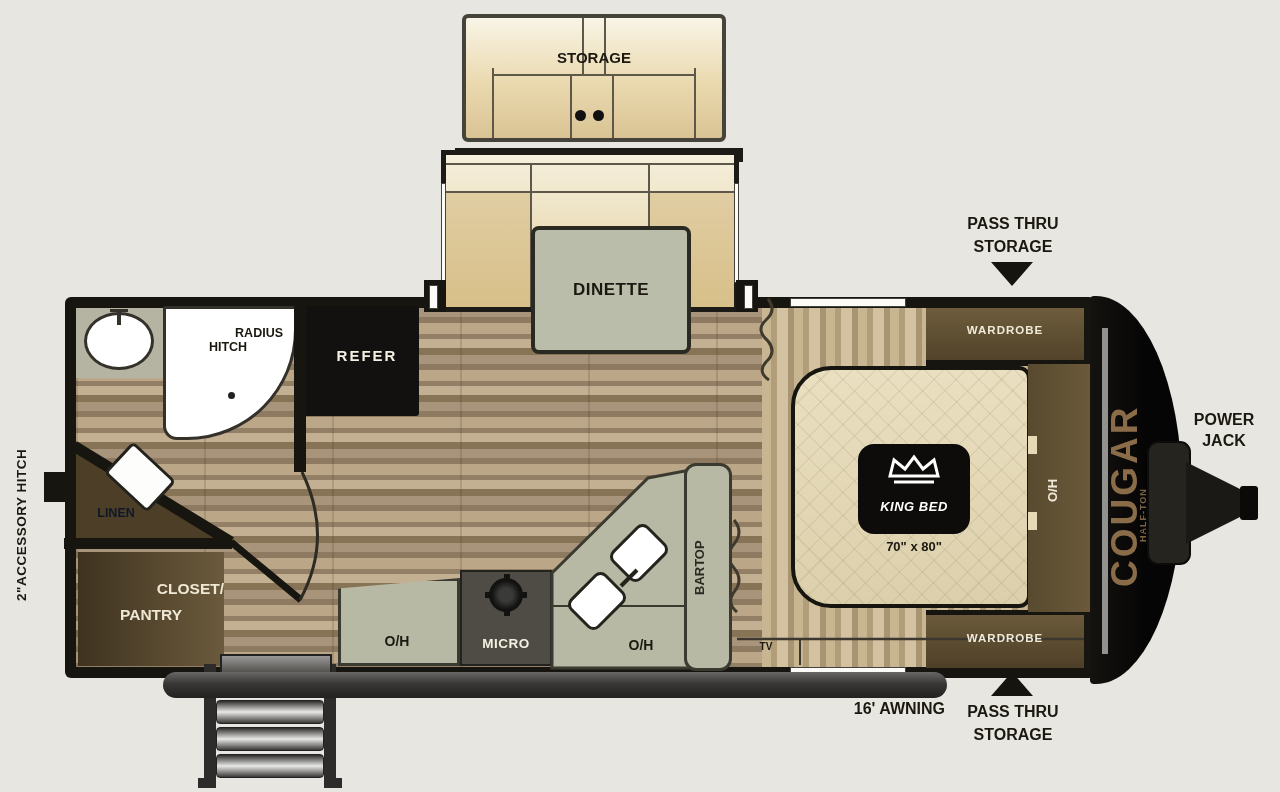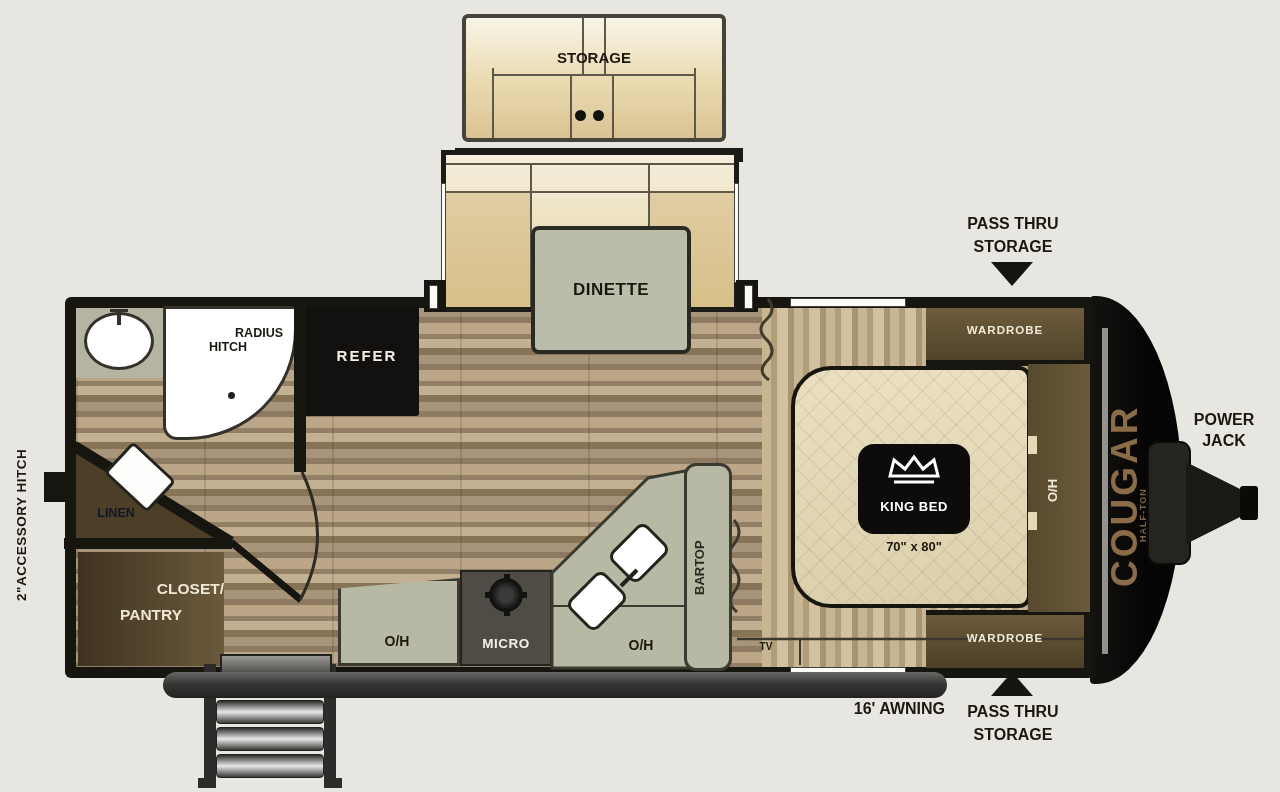--- a/index.html
+++ b/index.html
@@ -198,14 +198,14 @@
   <span style="display:block;">PANTRY</span>
 </div>
 <div class="lbl" style="left:352px;top:634px;width:90px;font-size:14px;z-index:5;">O/H</div>
 <div class="lbl" style="left:460px;top:636px;width:92px;font-size:13.5px;color:#f3efe2;letter-spacing:.5px;z-index:5;">MICRO</div>
 <div class="lbl" style="left:606px;top:638px;width:70px;font-size:14px;z-index:5;">O/H</div>
 <div class="lbl vt" style="left:693px;top:495px;width:30px;height:145px;font-size:13px;color:#2b2a22;z-index:5;">BARTOP</div>
 <div class="lbl" style="left:744px;top:641px;width:44px;font-size:10px;z-index:5;">TV</div>
 <div class="lbl" style="left:926px;top:324px;width:158px;font-size:11.5px;letter-spacing:1px;color:#f0ead8;z-index:5;">WARDROBE</div>
 <div class="lbl" style="left:926px;top:632px;width:158px;font-size:11.5px;letter-spacing:1px;color:#f0ead8;z-index:5;">WARDROBE</div>
 <div class="lbl vt" style="left:1046px;top:450px;width:24px;height:80px;font-size:13px;color:#f0ead8;z-index:5;">O/H</div>
-<div class="lbl" style="left:858px;top:500px;width:112px;font-size:13px;letter-spacing:.5px;color:#ffffff;z-index:5;">KING BED</div>
+<div class="lbl" style="left:858px;top:500px;width:112px;font-size:13px;letter-spacing:.5px;color:#ffffff;z-index:5;font-style:italic;">KING BED</div>
 <div class="lbl" style="left:858px;top:540px;width:112px;font-size:13px;z-index:5;">70" x 80"</div>
 
 </body></html>

